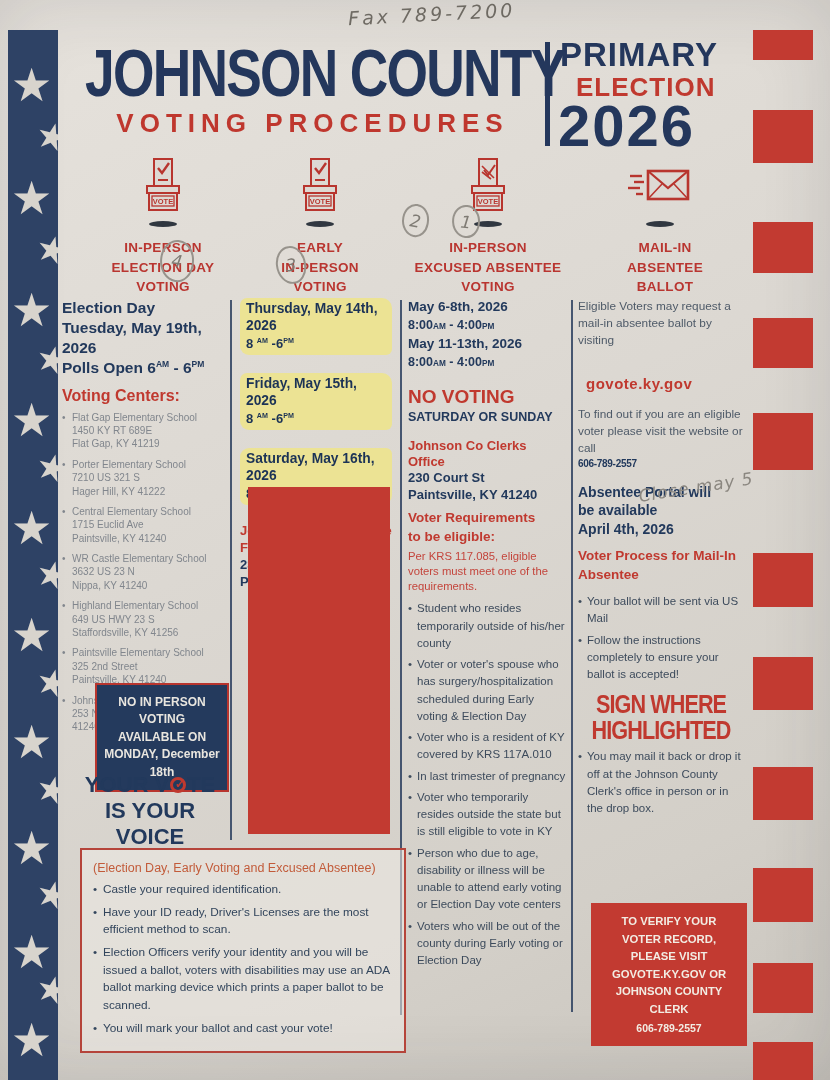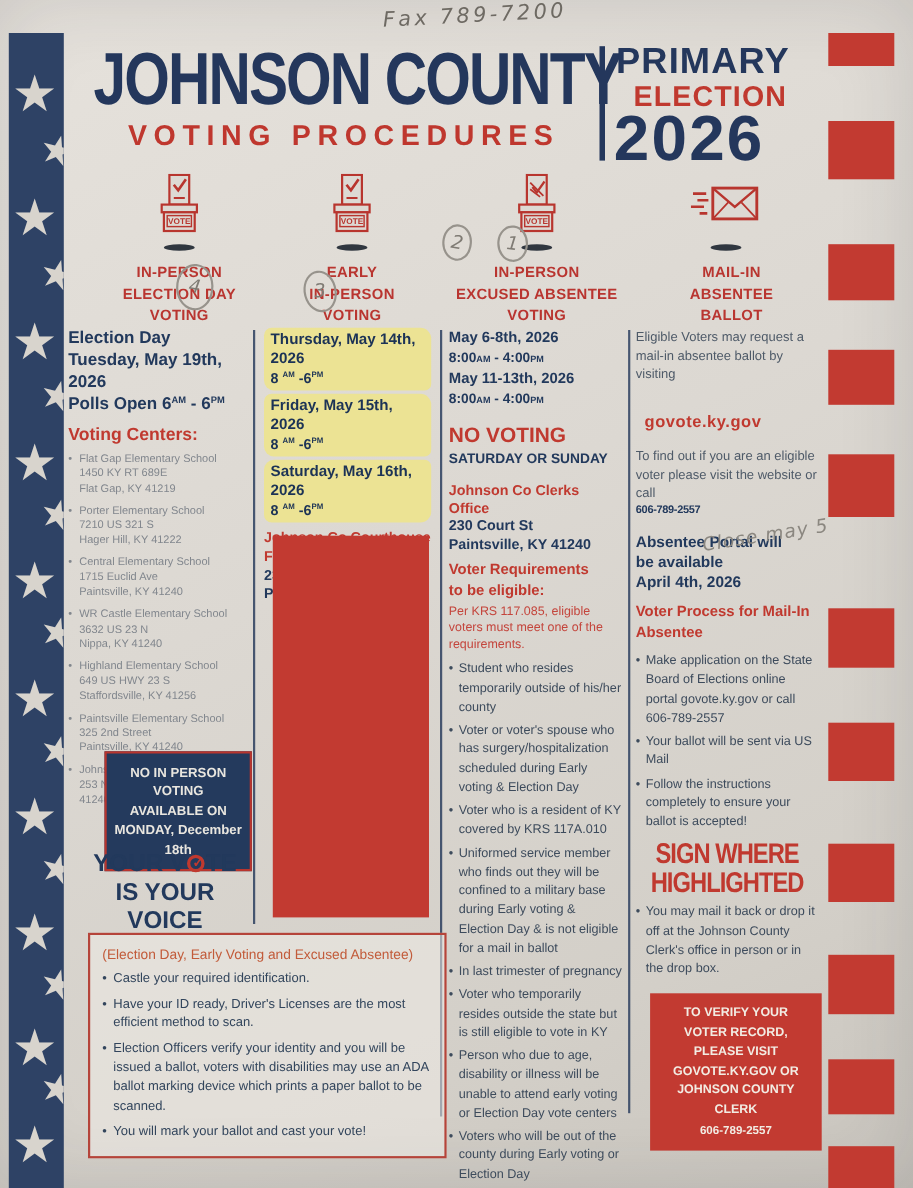--- a/index.html
+++ b/index.html
@@ -64,21 +64,21 @@
   
   .proc-box { position:absolute; left:80px; top:848px; width:326px; padding:9px 11px 8px;
               border:2px solid #b5443a; background:rgba(238,235,229,.55); }
   .proc-box .t { font-size:13.5px; }
   .proc-box .s { font-size:12.5px; color:#c25b3a; margin:2px 0 6px; }
   .proc-item { position:relative; padding-left:10px; margin-bottom:5px;
                font-size:11.8px; line-height:1.5; color:#32455c; }
   .proc-item::before { content:"•"; position:absolute; left:0; top:0; }
   
   .c2 { left:240px; width:152px; }
-  .day-block { background:#ece394; padding:3px 6px 4px; margin-bottom:3px; border-radius:7px 10px 6px 9px; }
+  .day-block { background:#ece394; padding:3px 6px 4px; margin-bottom:18px; border-radius:7px 10px 6px 9px; }
   .day-date { font-size:13.8px; font-weight:bold; color:#1c3356; line-height:1.2; }
   .day-time { font-size:13px; font-weight:bold; color:#1c3356; margin-top:2px; }
   .venue { font-size:13px; line-height:1.3; margin-top:6px; white-space:pre-line; }
   .addr2 { font-size:13px; line-height:1.3; white-space:pre-line; }
   .red-rect { position:absolute; left:248px; top:487px; width:142px; height:347px; background:#c23a31; }
   
   .c3 { left:408px; width:158px; }
   .sess-date { font-size:13.5px; line-height:1.35; }
   .sess-time { font-size:12.5px; line-height:1.5; }
   .no-voting { font-size:19px; margin-top:14px; }
@@ -311,38 +311,36 @@
     <div class="weekend navy-b">SATURDAY OR SUNDAY</div>
     <div class="office red-b">Johnson Co Clerks Office</div>
     <div class="addr3 navy-b">230 Court St
 Paintsville, KY 41240</div>
     <div class="req-title red-b">Voter Requirements
 to be eligible:</div>
     <div class="req-note">Per KRS 117.085, eligible voters must meet one of the requirements.</div>
     <div class="req-item">Student who resides temporarily outside of his/her county</div>
     <div class="req-item">Voter or voter's spouse who has surgery/hospitalization scheduled during Early voting &amp; Election Day</div>
     <div class="req-item">Voter who is a resident of KY covered by KRS 117A.010</div>
-    <div class="req-item">Uniformed service member who finds out they will be confined to a military base during Early voting &amp; Election Day &amp; is not eligible for a mail in ballot</div>
     <div class="req-item">In last trimester of pregnancy</div>
     <div class="req-item">Voter who temporarily resides outside the state but is still eligible to vote in KY</div>
     <div class="req-item">Person who due to age, disability or illness will be unable to attend early voting or Election Day vote centers</div>
     <div class="req-item">Voters who will be out of the county during Early voting or Election Day</div>
   </div>
 
   <div class="col c4">
     <div class="intro">Eligible Voters may request a mail-in absentee ballot by visiting</div>
     <div class="link red-b">govote.ky.gov</div>
     <div class="intro">To find out if you are an eligible voter please visit the website or call</div>
     <div class="phone-sm navy-b">606-789-2557</div>
     <div class="portal navy-b">Absentee Portal will
 be available
 April 4th, 2026</div>
     <div class="mproc-title red-b">Voter Process for Mail-In
 Absentee</div>
-    <div class="req-item">Make application on the State Board of Elections online portal govote.ky.gov or call 606-789-2557</div>
     <div class="req-item">Your ballot will be sent via US Mail</div>
     <div class="req-item">Follow the instructions completely to ensure your ballot is accepted!</div>
     <div class="sign">SIGN WHERE
 HIGHLIGHTED</div>
     <div class="req-item">You may mail it back or drop it off at the Johnson County Clerk's office in person or in the drop box.</div>
   </div>
 
   <div class="hand hand-close">Close may 5</div>
 
   <div class="verify-box">

